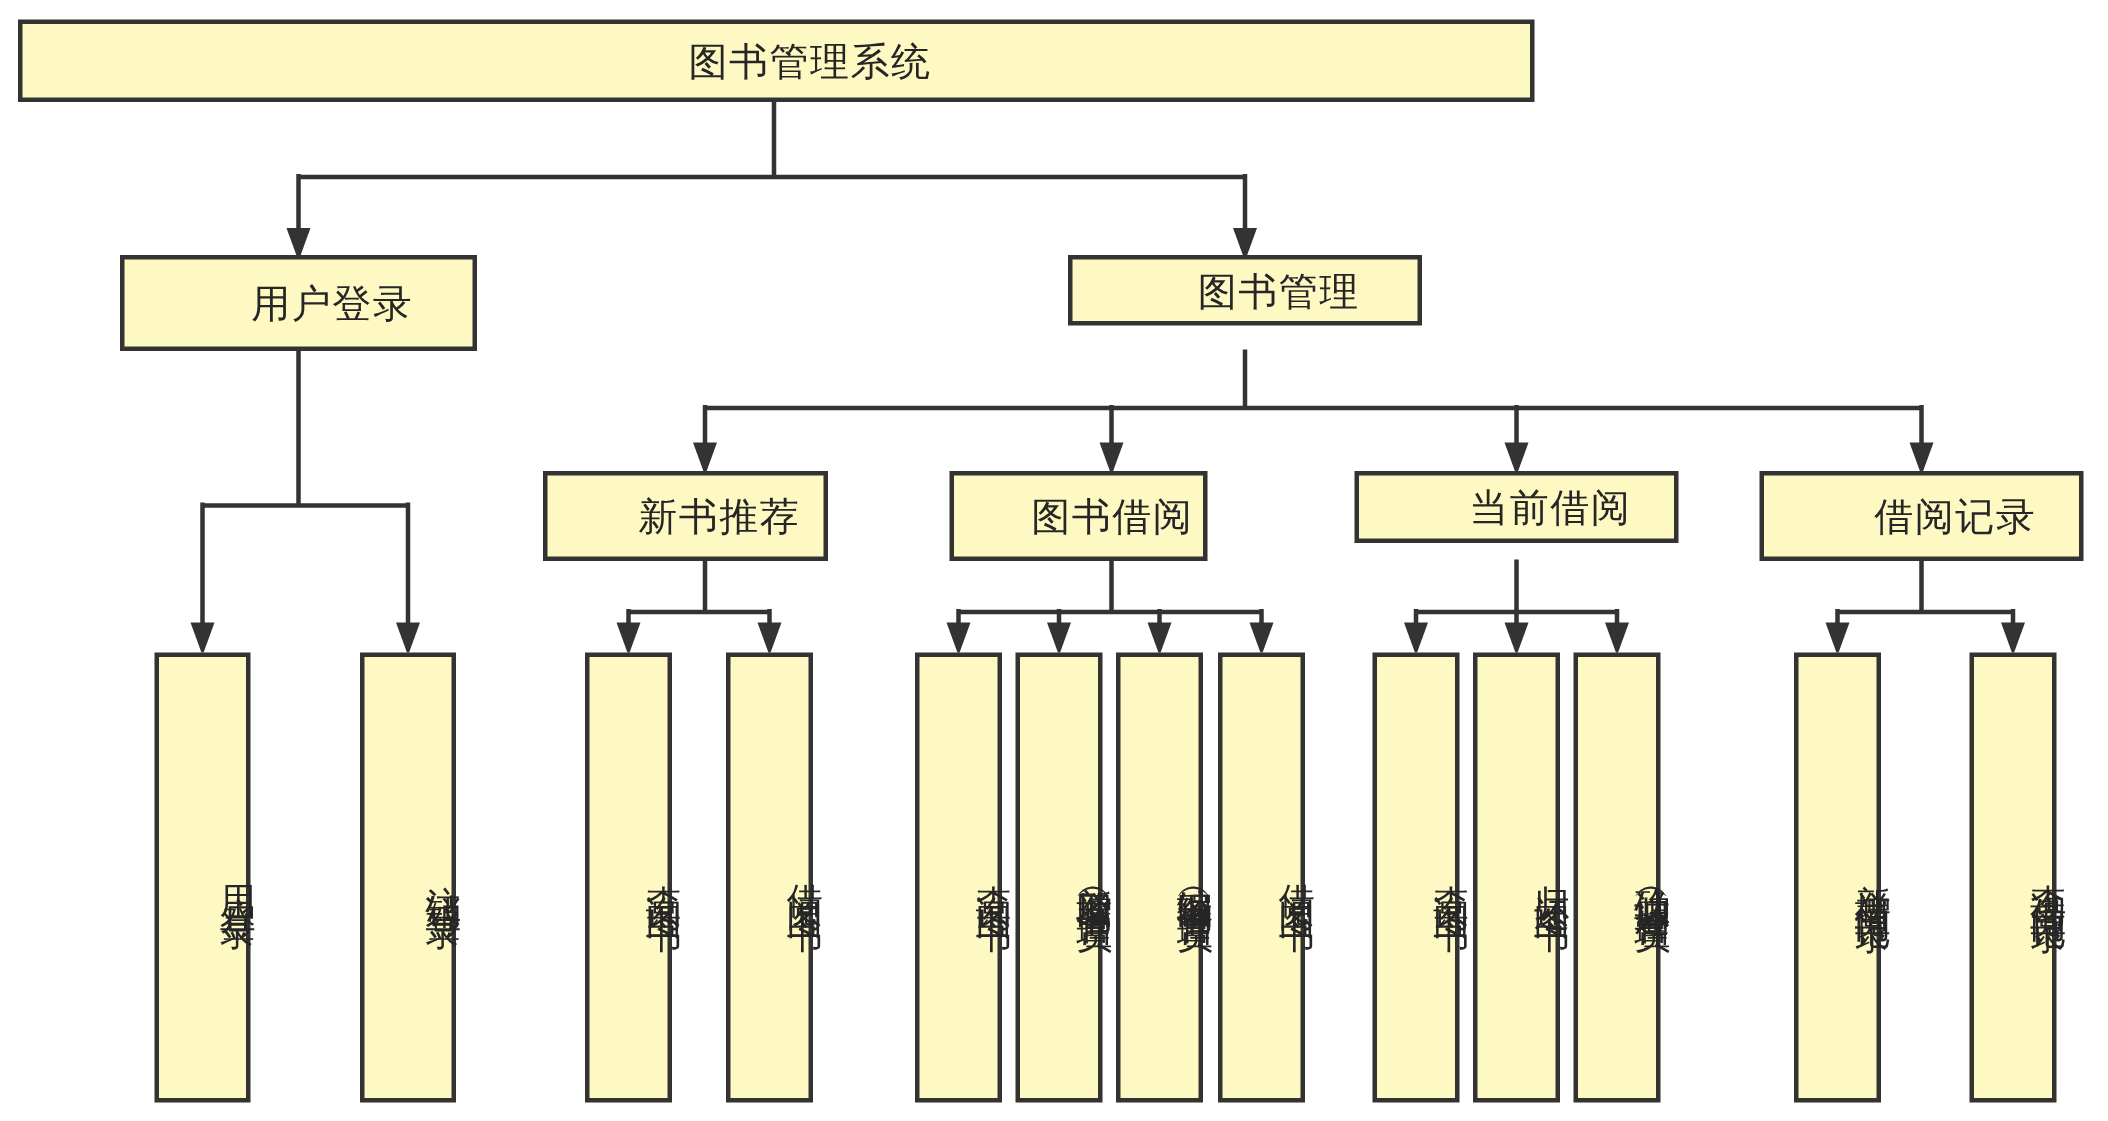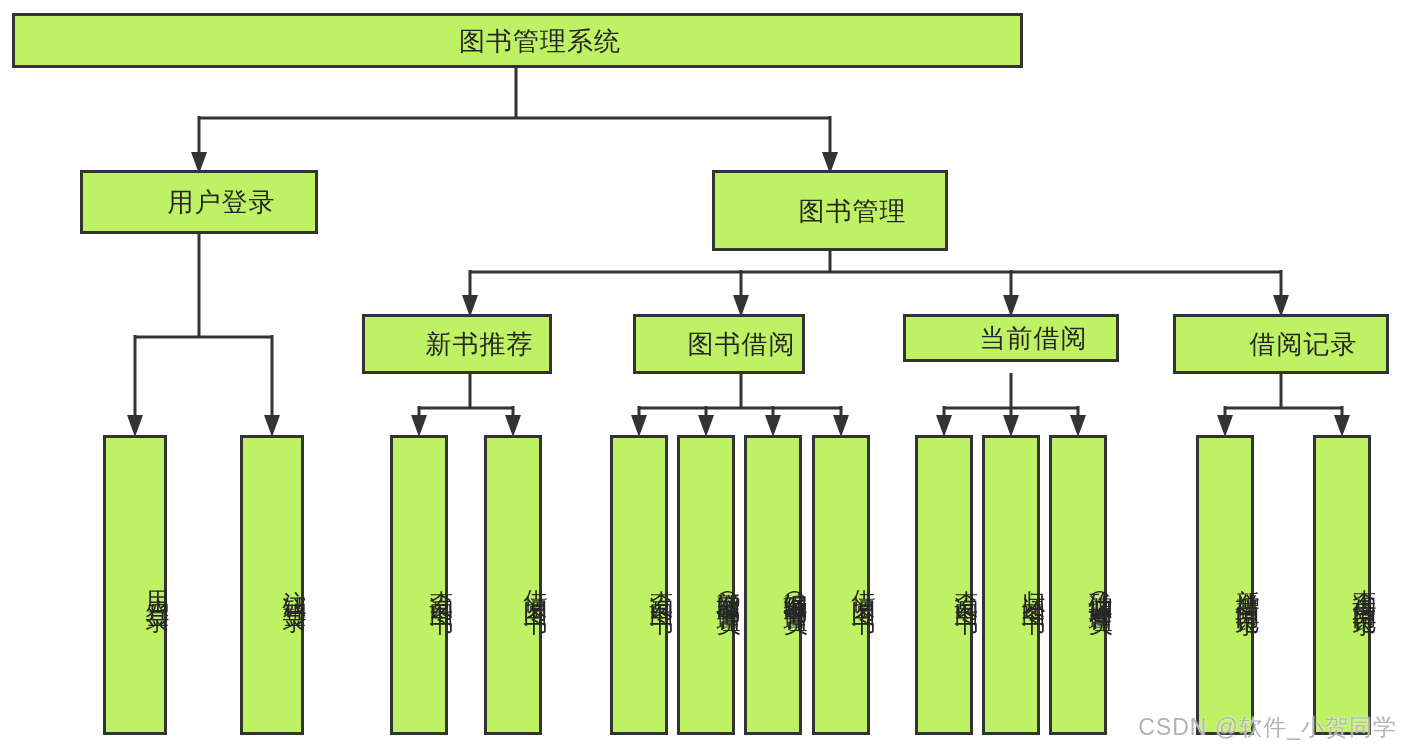--- a/index.html
+++ b/index.html
@@ -17,21 +17,21 @@
     overflow:hidden;
     font-family:"Liberation Sans","DejaVu Sans",sans-serif;
   }
   .connectors{position:absolute;left:0;top:0;width:1405px;height:747px;}
   .connectors path{stroke:var(--line);stroke-width:3;fill:none;}
   .connectors polygon{fill:var(--line);stroke:none;}
   .box{
     position:absolute;
     box-sizing:border-box;
     border:3px solid var(--border);
-    background:#bef264;
+    background:#fef9c3;
     display:flex;
     align-items:center;
     justify-content:center;
     color:var(--text);
     z-index:2;
     padding-left:45px;
   }
   .h{font-size:26px;letter-spacing:1px;line-height:1;}
   .v{
     writing-mode:vertical-rl;
@@ -82,21 +82,21 @@
     <polygon points="936,415 952,415 944,437"></polygon>
     <polygon points="1003,415 1019,415 1011,437"></polygon>
     <polygon points="1070,415 1086,415 1078,437"></polygon>
     <polygon points="1217,415 1233,415 1225,437"></polygon>
     <polygon points="1334,415 1350,415 1342,437"></polygon>
   </svg>
 
   <div class="box h" style="left:12px;top:13px;width:1011px;height:55px;">图书管理系统</div>
 
   <div class="box h" style="left:80px;top:170px;width:238px;height:64px;">用户登录</div>
-  <div class="box h" style="left:712px;top:170px;width:236px;height:81px;">图书管理</div>
+  <div class="box h" style="left:712px;top:170px;width:236px;height:47px;">图书管理</div>
 
   <div class="box h" style="left:362px;top:314px;width:190px;height:60px;">新书推荐</div>
   <div class="box h" style="left:633px;top:314px;width:172px;height:60px;">图书借阅</div>
   <div class="box h" style="left:903px;top:314px;width:216px;height:48px;">当前借阅</div>
   <div class="box h" style="left:1173px;top:314px;width:216px;height:60px;">借阅记录</div>
 
   <div class="box v" style="left:103px;top:435px;width:64px;height:300px;">用户登录</div>
   <div class="box v" style="left:240px;top:435px;width:64px;height:300px;">注销登录</div>
 
   <div class="box v" style="left:390px;top:435px;width:58px;height:300px;">查询图书</div>
@@ -107,15 +107,14 @@
   <div class="box v" style="left:744px;top:435px;width:58px;height:300px;letter-spacing:3px;">编辑图书（管理员）</div>
   <div class="box v" style="left:812px;top:435px;width:58px;height:300px;">借阅图书</div>
 
   <div class="box v" style="left:915px;top:435px;width:58px;height:300px;">查询图书</div>
   <div class="box v" style="left:982px;top:435px;width:58px;height:300px;">归还图书</div>
   <div class="box v" style="left:1049px;top:435px;width:58px;height:300px;letter-spacing:3px;">确认归还（管理员）</div>
 
   <div class="box v" style="left:1196px;top:435px;width:58px;height:300px;letter-spacing:5px;">新增借阅记录</div>
   <div class="box v" style="left:1313px;top:435px;width:58px;height:300px;letter-spacing:5px;">查询借阅记录</div>
 
-  <div class="watermark">CSDN @软件_小贺同学</div>
 
 </div>
 
 </body></html>

